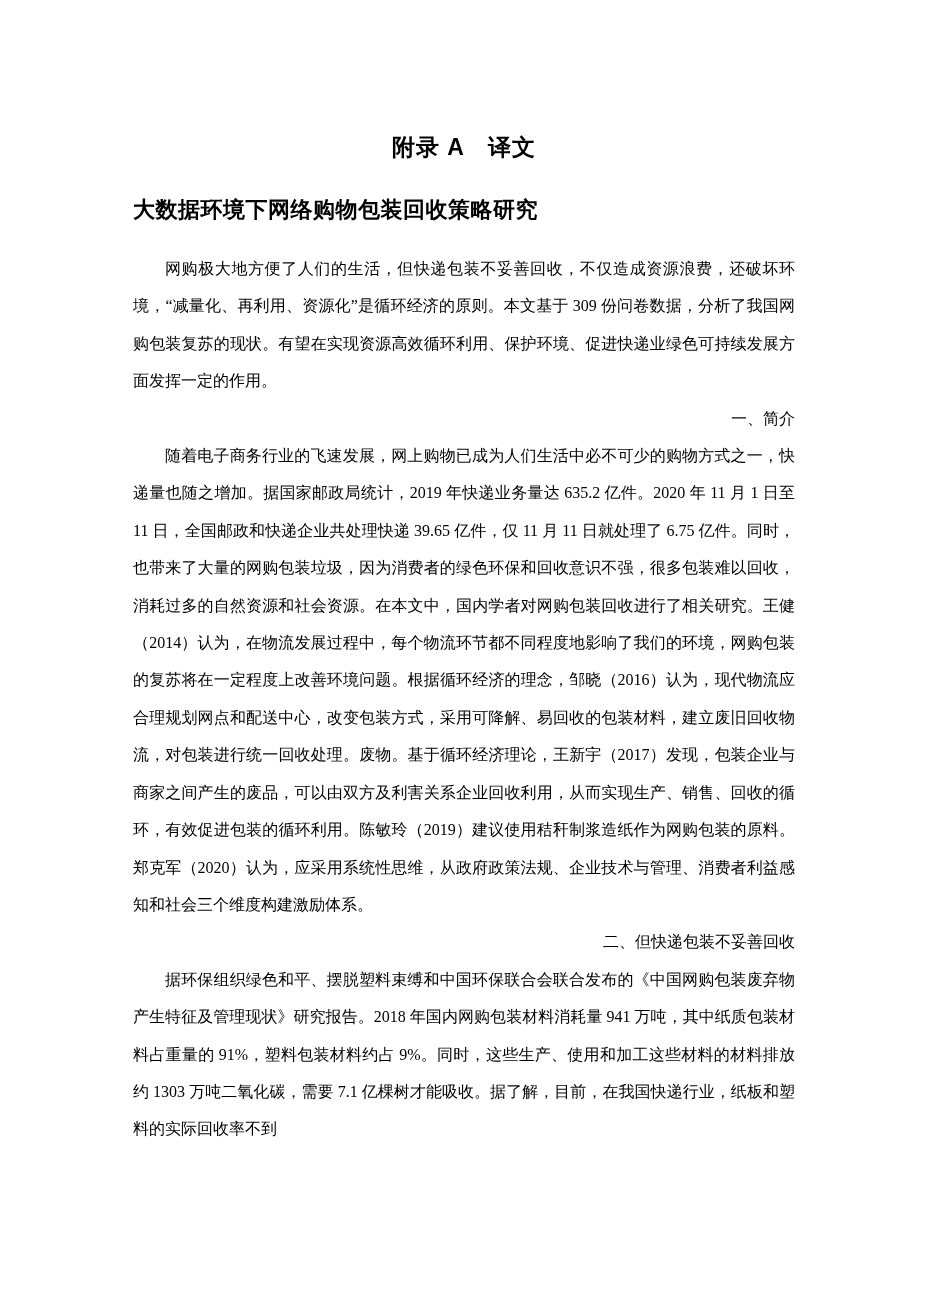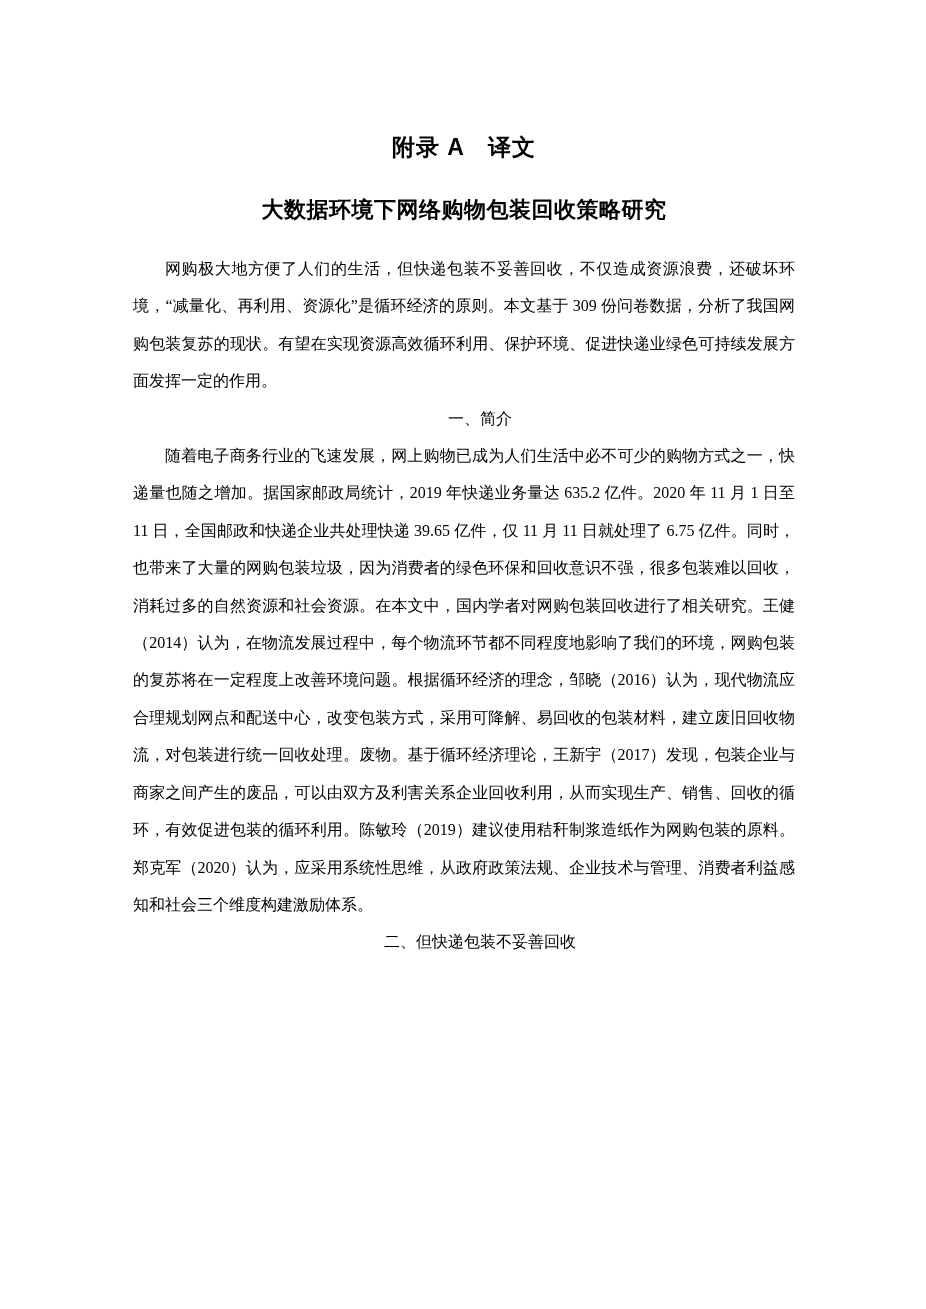--- a/index.html
+++ b/index.html
@@ -30,34 +30,34 @@
     text-align: center;
     letter-spacing: 1px;
     white-space: pre;
   }
   .article-title {
     margin: 0 0 25px 0;
     font-family: "Liberation Sans", "DejaVu Sans", sans-serif;
     font-weight: bold;
     font-size: 22px;
     line-height: 30px;
-    text-align: center;
+    text-align: left;
     letter-spacing: 0.5px;
   }
   .body-text p {
     margin: 0;
     font-size: 16px;
     line-height: 37.4px;
     text-align: justify;
     text-justify: inter-ideograph;
     text-indent: 2em;
     word-break: break-all;
   }
   .body-text p.section-heading {
-    text-align: center;
+    text-align: right;
   }
 </style>
 </head>
 <body>
 
 <div class="page">
   <div class="content">
 
     <h1 class="appendix-title">附录 A　译文</h1>
 
@@ -66,16 +66,17 @@
     <div class="body-text">
 
       <p>网购极大地方便了人们的生活，但快递包装不妥善回收，不仅造成资源浪费，还破坏环境，“减量化、再利用、资源化”是循环经济的原则。本文基于 309 份问卷数据，分析了我国网购包装复苏的现状。有望在实现资源高效循环利用、保护环境、促进快递业绿色可持续发展方面发挥一定的作用。</p>
 
       <p class="section-heading">一、简介</p>
 
       <p>随着电子商务行业的飞速发展，网上购物已成为人们生活中必不可少的购物方式之一，快递量也随之增加。据国家邮政局统计，2019 年快递业务量达 635.2 亿件。2020 年 11 月 1 日至 11 日，全国邮政和快递企业共处理快递 39.65 亿件，仅 11 月 11 日就处理了 6.75 亿件。同时，也带来了大量的网购包装垃圾，因为消费者的绿色环保和回收意识不强，很多包装难以回收，消耗过多的自然资源和社会资源。在本文中，国内学者对网购包装回收进行了相关研究。王健（2014）认为，在物流发展过程中，每个物流环节都不同程度地影响了我们的环境，网购包装的复苏将在一定程度上改善环境问题。根据循环经济的理念，邹晓（2016）认为，现代物流应合理规划网点和配送中心，改变包装方式，采用可降解、易回收的包装材料，建立废旧回收物流，对包装进行统一回收处理。废物。基于循环经济理论，王新宇（2017）发现，包装企业与商家之间产生的废品，可以由双方及利害关系企业回收利用，从而实现生产、销售、回收的循环，有效促进包装的循环利用。陈敏玲（2019）建议使用秸秆制浆造纸作为网购包装的原料。郑克军（2020）认为，应采用系统性思维，从政府政策法规、企业技术与管理、消费者利益感知和社会三个维度构建激励体系。</p>
 
       <p class="section-heading">二、但快递包装不妥善回收</p>
 
+      <p>据环保组织绿色和平、摆脱塑料束缚和中国环保联合会联合发布的《中国网购包装废弃物产生特征及管理现状》研究报告。2018 年国内网购包装材料消耗量 941 万吨，其中纸质包装材料占重量的 91%，塑料包装材料约占 9%。同时，这些生产、使用和加工这些材料的材料排放约 1303 万吨二氧化碳，需要 7.1 亿棵树才能吸收。据了解，目前，在我国快递行业，纸板和塑料的实际回收率不到</p>
 
     </div>
   </div>
 </div>
 
 </body></html>

